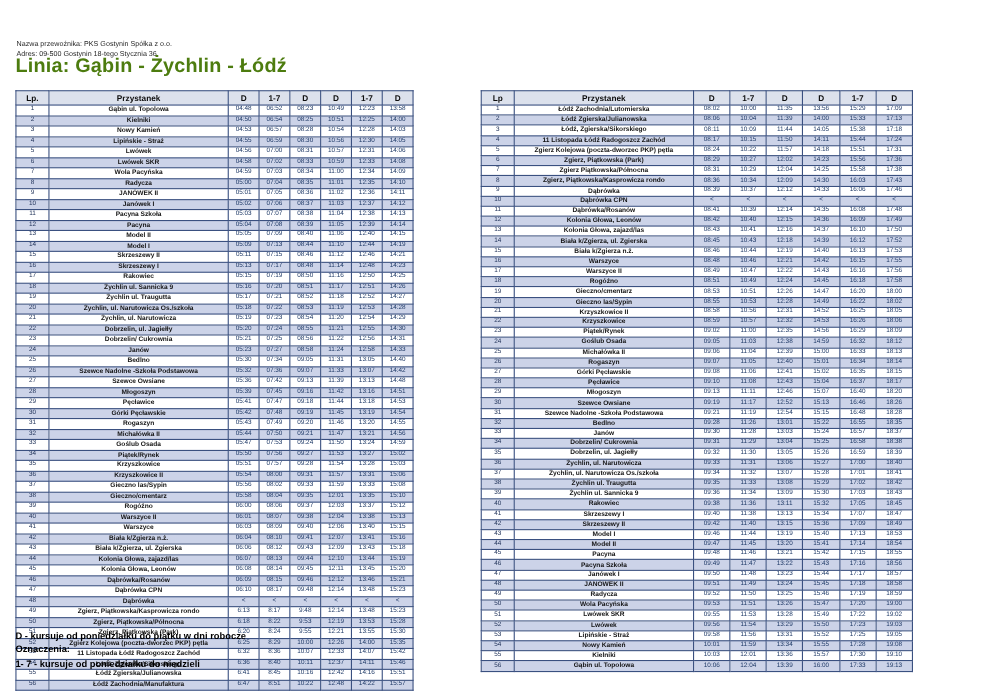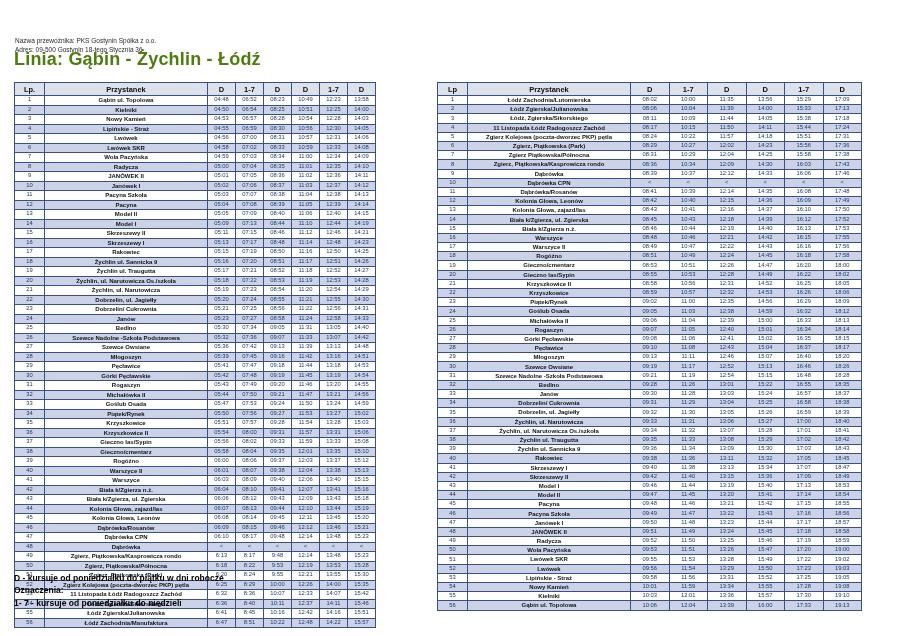--- a/index.html
+++ b/index.html
@@ -11,21 +11,21 @@
   html,body{margin:0;padding:0;}
   body{
     width:900px;height:636px;background:#ffffff;position:relative;overflow:hidden;
     font-family:"Liberation Sans", sans-serif;color:#111;
   }
   .meta{position:absolute;left:15px;top:36px;font-size:6.5px;line-height:1.45;color:#2a2a2a;}
   .title{position:absolute;left:14px;top:49px;font-size:18px;font-weight:bold;color:#4d7c0f;letter-spacing:.2px;}
   .tables{position:absolute;left:14px;top:82px;}
   table.tt{border-collapse:collapse;table-layout:fixed;position:absolute;top:0;border:1.5px solid var(--border);}
   #table-left{left:0;width:362px;}
-  #table-right{left:423px;width:425px;padding-left:33px;}
+  #table-right{left:423px;width:393px;padding-left:33px;}
   .tt th,.tt td{border:1px solid var(--border);padding:0;text-align:center;overflow:hidden;white-space:nowrap;}
   .tt th{background:var(--header-bg);height:12px;font-size:7.5px;font-weight:bold;color:#0d0d0d;}
   .tt td{height:8.5px;font-size:6px;line-height:1;}
   #table-right td{height:8.2px;}
   .tt tbody tr:nth-child(even){background:var(--stripe);}
   .tt th:nth-child(1),.tt td:nth-child(1){width:29px;}
   .tt th:nth-child(2),.tt td:nth-child(2){width:162px;}
   td.lp{color:#24365c;font-size:5.8px;}
   td.stop{font-weight:bold;color:#131313;}
   td.time{color:var(--time-text);font-size:5.8px;}

